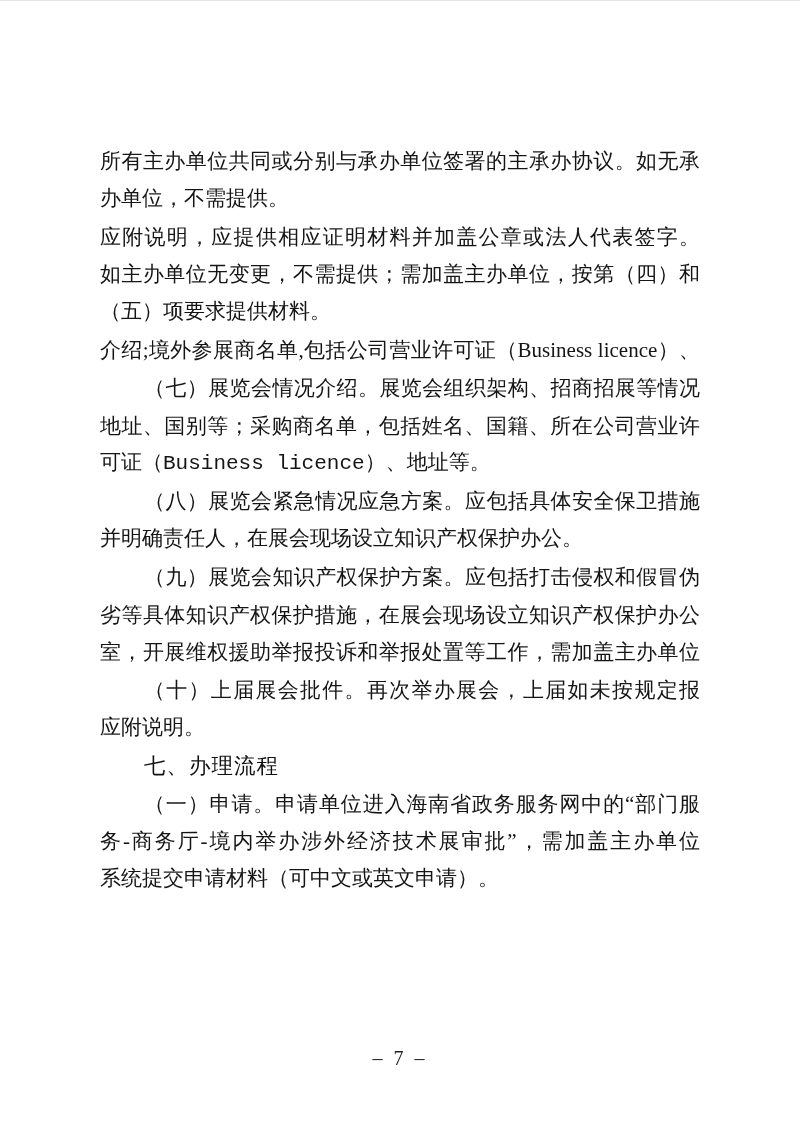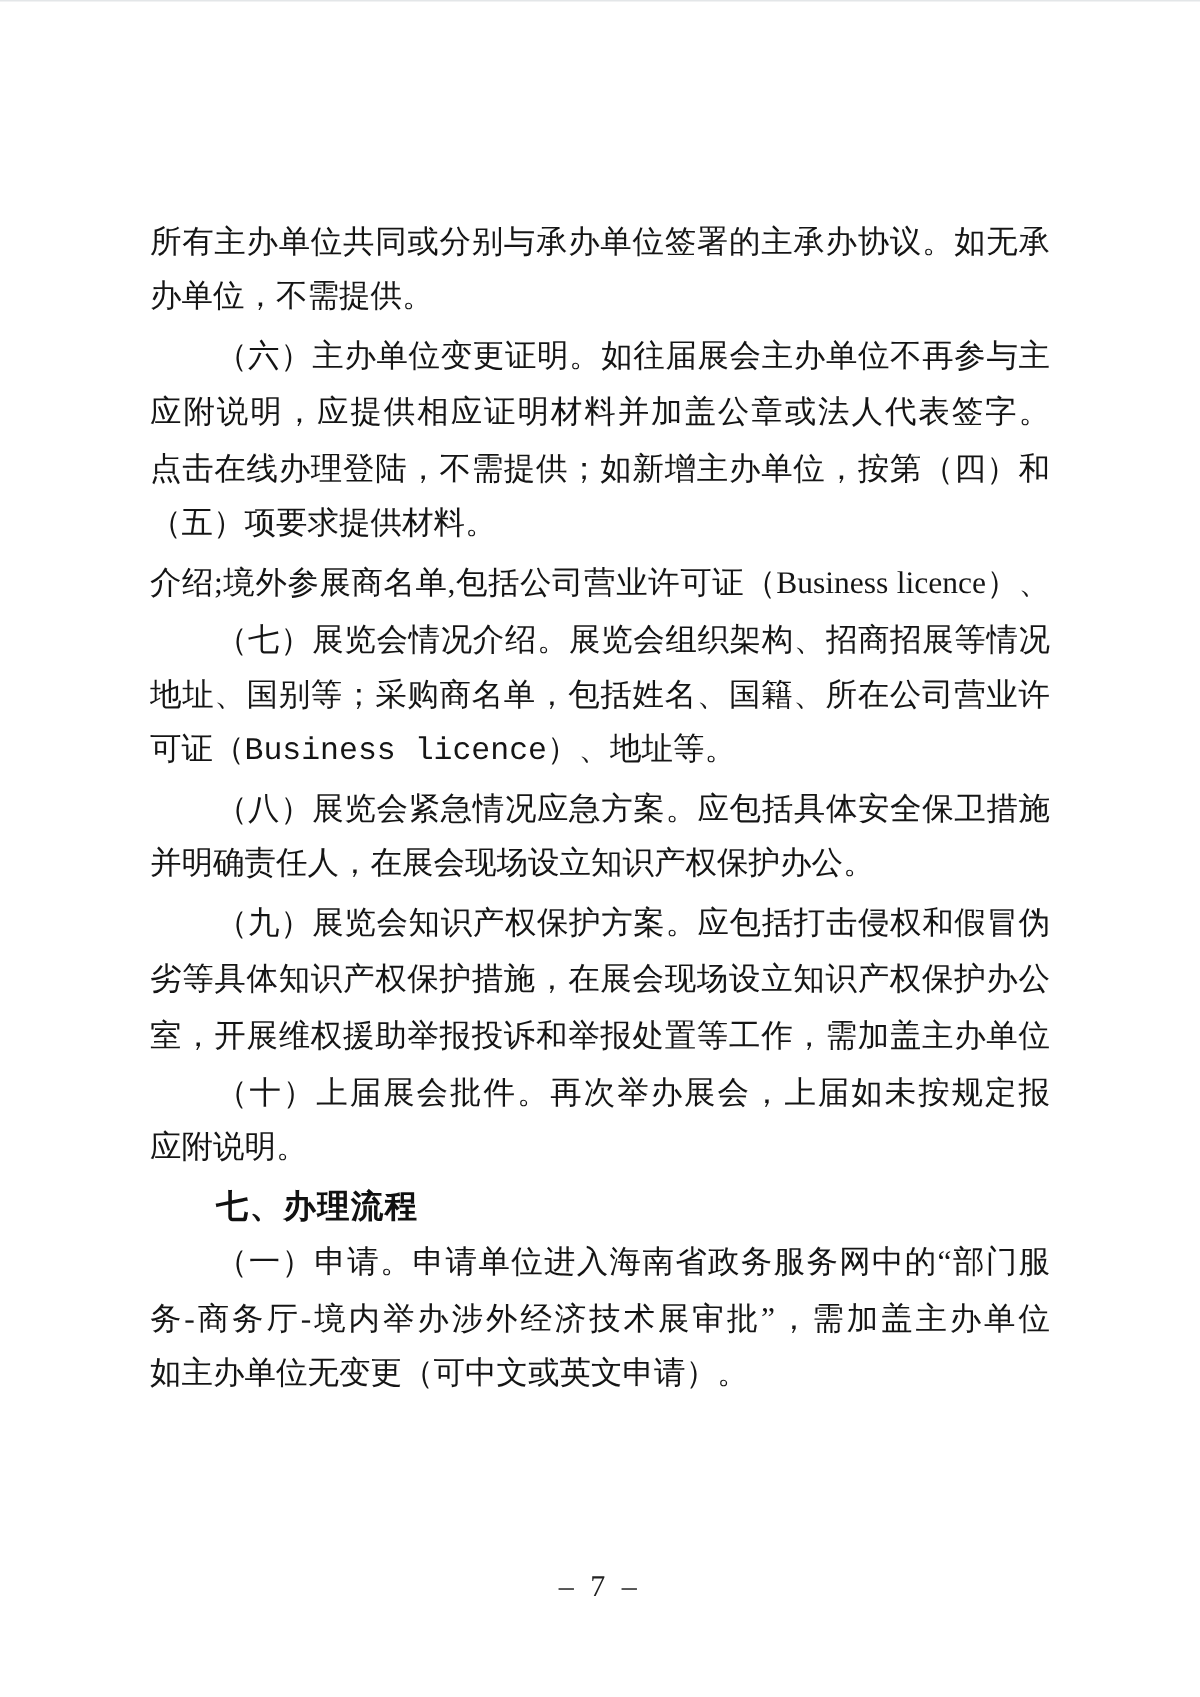--- a/index.html
+++ b/index.html
@@ -37,21 +37,21 @@
   .line.plain {
     text-align: left;
     white-space: nowrap;
     font-family: Liberation Mono, monospace;
   }
   .line.indent {
     padding-left: 44px;
   }
   .line.heading {
     font-family: "Liberation Sans", "DejaVu Sans", sans-serif;
-    font-weight: bold;
+    font-weight: normal;
     font-size: 21.5px;
     color: #111111;
     letter-spacing: 1px;
   }
   .pagenum {
     position: absolute;
     top: 1046px;
     left: 0;
     width: 100%;
     text-align: center;
@@ -60,34 +60,33 @@
     color: #222222;
   }
 </style>
 </head>
 <body>
 
 <div class="page">
   <div class="content" id="doc-body">
       <div class="line fill">所有主办单位共同或分别与承办单位签署的主承办协议。如无承</div>
       <div class="line plain">办单位，不需提供。</div>
-      <div class="line fill indent">（六）主办单位变更证明。如往届展会主办单位不再参与主</div>
       <div class="line fill">应附说明，应提供相应证明材料并加盖公章或法人代表签字。</div>
-      <div class="line fill">点击在线办理登陆，不需提供；如新增主办单位，按第（四）和</div>
+      <div class="line fill">如主办单位无变更，不需提供；需加盖主办单位，按第（四）和</div>
       <div class="line plain">（五）项要求提供材料。</div>
       <div class="line fill">介绍;境外参展商名单,包括公司营业许可证（Business licence）、</div>
       <div class="line fill indent">（七）展览会情况介绍。展览会组织架构、招商招展等情况</div>
       <div class="line fill">地址、国别等；采购商名单，包括姓名、国籍、所在公司营业许</div>
       <div class="line plain">可证（Business licence）、地址等。</div>
       <div class="line fill indent">（八）展览会紧急情况应急方案。应包括具体安全保卫措施</div>
       <div class="line plain">并明确责任人，在展会现场设立知识产权保护办公。</div>
       <div class="line fill indent">（九）展览会知识产权保护方案。应包括打击侵权和假冒伪</div>
       <div class="line fill">劣等具体知识产权保护措施，在展会现场设立知识产权保护办公</div>
       <div class="line fill">室，开展维权援助举报投诉和举报处置等工作，需加盖主办单位</div>
       <div class="line fill indent">（十）上届展会批件。再次举办展会，上届如未按规定报批，</div>
       <div class="line plain">应附说明。</div>
       <div class="line plain indent heading">七、办理流程</div>
       <div class="line fill indent">（一）申请。申请单位进入海南省政务服务网中的“部门服</div>
       <div class="line fill">务-商务厅-境内举办涉外经济技术展审批”，需加盖主办单位</div>
-      <div class="line plain">如主办单位无变更（可中文或英文申请）。</div>
+      <div class="line plain">系统提交申请材料（可中文或英文申请）。</div>
     </div>
   <div class="pagenum">– 7 –</div>
 </div>
 
 </body></html>

